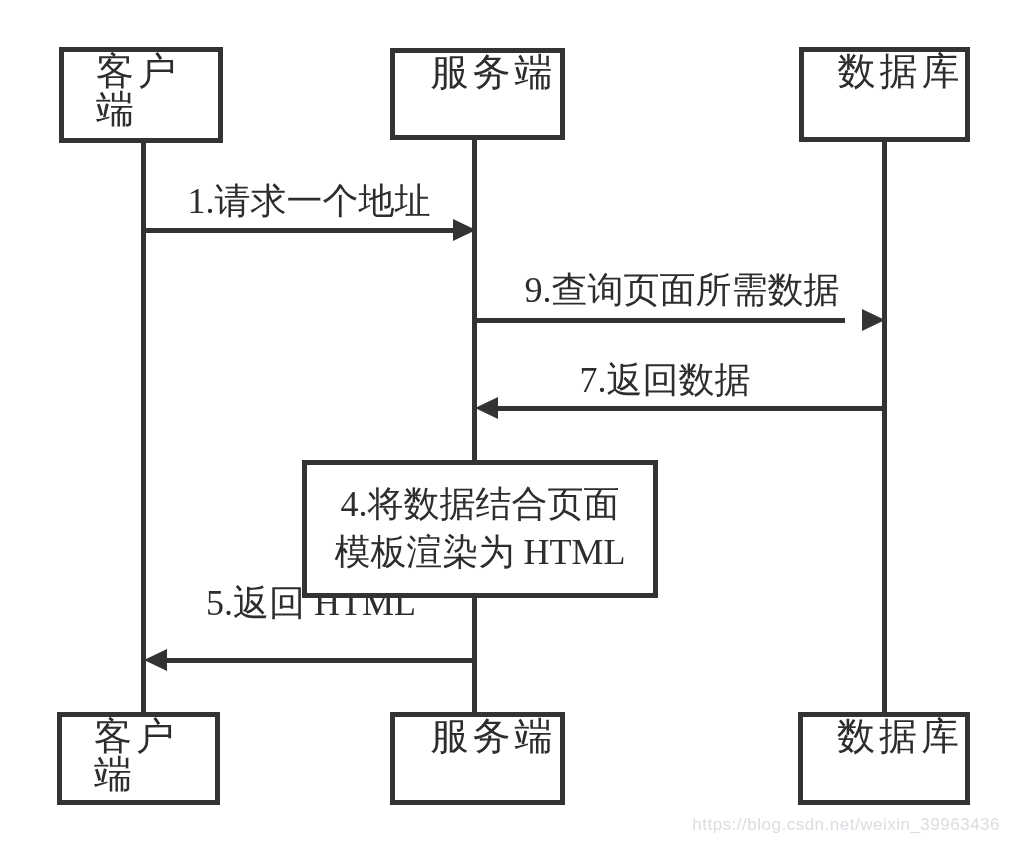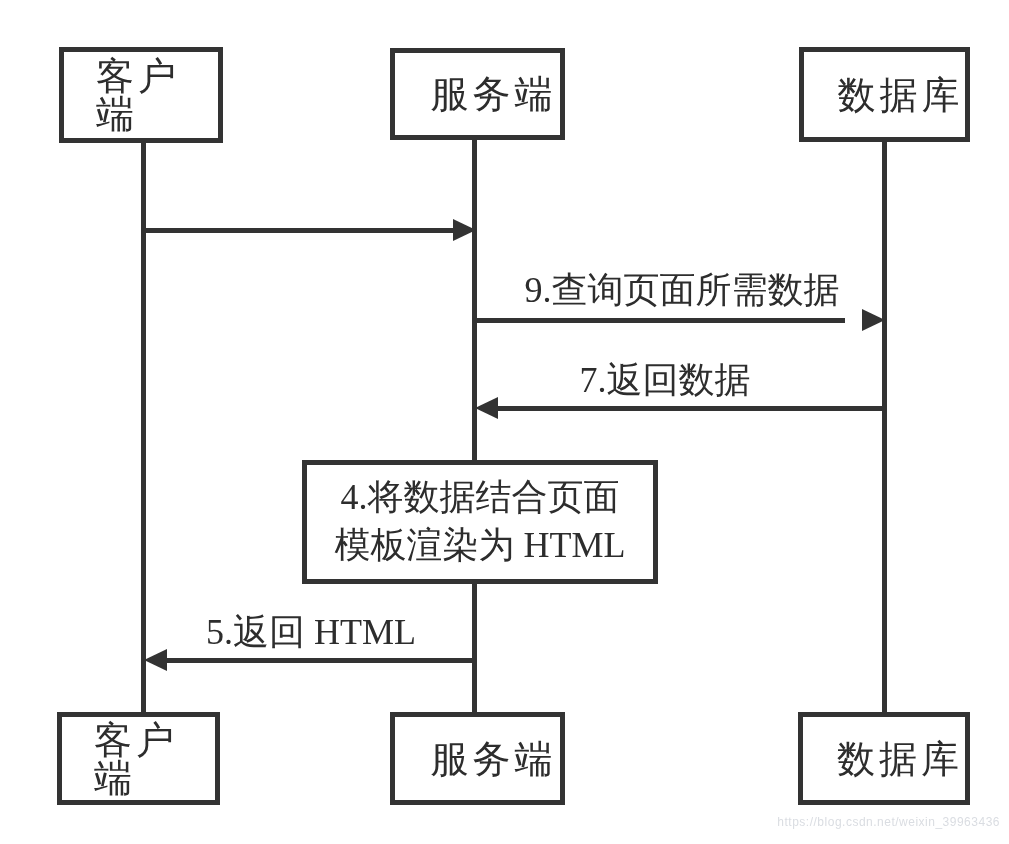--- a/index.html
+++ b/index.html
@@ -15,21 +15,21 @@
     overflow: hidden;
     font-family: "Liberation Serif", "DejaVu Serif", serif;
     color: #2d2d2d;
   }
   
   .actor-box {
     position: absolute;
     border: 5px solid #333333;
     background: #ffffff;
     display: flex;
-    align-items: center;
+    align-items: flex-start;
     justify-content: center;
     box-sizing: border-box;
     z-index: 3;
     padding-left: 28px;
   }
   .actor-box span {
     font-size: 38px;
     letter-spacing: 4px;
     line-height: 1;
     padding-left: 4px; 
@@ -89,27 +89,27 @@
     position: absolute;
     font-size: 36px;
     line-height: 1.2;
     text-align: center;
     white-space: nowrap;
     z-index: 2;
   }
   .label-1 { left: 144px; width: 330px; top: 180px; }
   .label-2 { left: 480px; width: 404px; top: 269px; }
   .label-3 { left: 480px; width: 370px; top: 359px; }
-  .label-5 { left: 144px; width: 334px; top: 611px; }
+  .label-5 { left: 144px; width: 334px; top: 582px; }
 
   
   .note-box {
     position: absolute;
     left: 302px; top: 460px;
-    width: 356px; height: 124px;
+    width: 356px; height: 138px;
     border: 5px solid #333333;
     background: #ffffff;
     box-sizing: border-box;
     display: flex;
     flex-direction: column;
     align-items: center;
     justify-content: center;
     z-index: 4;
   }
   .note-box .note-line {
@@ -117,21 +117,21 @@
     line-height: 1.32;
     white-space: nowrap;
   }
 
   
   .watermark {
     position: absolute;
     right: 9px;
     top: 815px;
     font-family: "Liberation Sans", "DejaVu Sans", sans-serif;
-    font-size: 12px;
+    font-size: 17px;
     color: #dadde2;
     letter-spacing: 0.5px;
     z-index: 0;
   }
 </style>
 </head>
 <body>
 
 <div class="canvas">
 
@@ -142,20 +142,21 @@
     <span>服务端</span>
   </div>
   <div class="actor-box box-db-top">
     <span>数据库</span>
   </div>
 
   <div class="lifeline lifeline-client"></div>
   <div class="lifeline lifeline-server"></div>
   <div class="lifeline lifeline-db"></div>
 
+  <div class="msg-label label-1">1.请求一个地址</div>
   <div class="msg-line line-1"></div>
   <div class="head-right head-1"></div>
 
   <div class="msg-label label-2">9.查询页面所需数据</div>
   <div class="msg-line line-2"></div>
   <div class="head-right head-2"></div>
 
   <div class="msg-label label-3">7.返回数据</div>
   <div class="msg-line line-3"></div>
   <div class="head-left head-3"></div>

